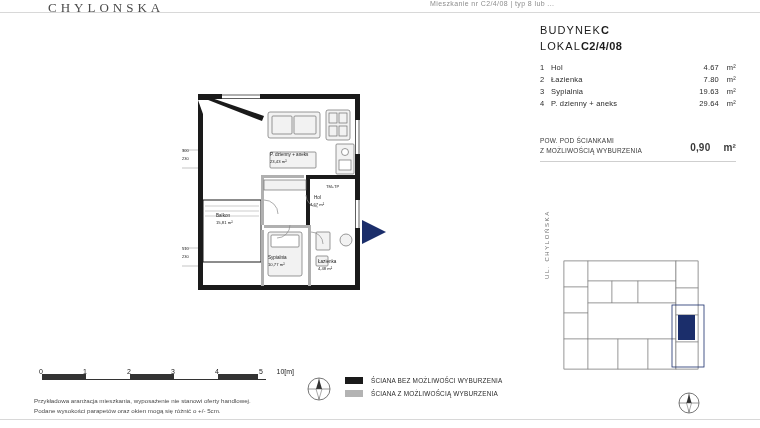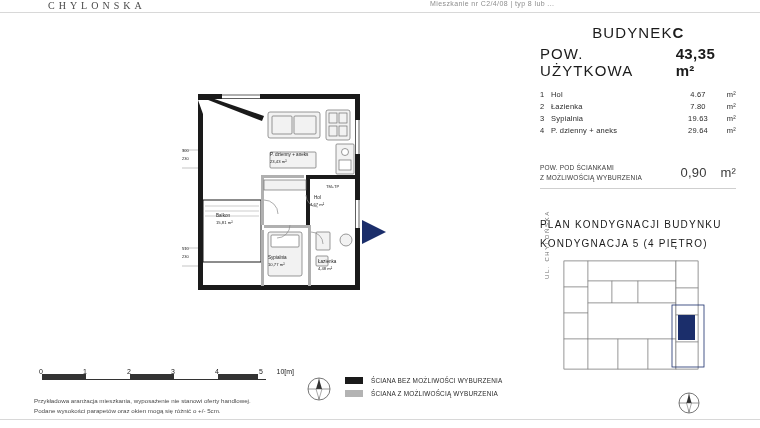--- a/index.html
+++ b/index.html
@@ -10,58 +10,58 @@
     font-family:"Liberation Sans", sans-serif;
     color:#1b1b1b;
     position:relative;
     overflow:hidden;
   }
   .page { position:absolute; inset:0; }
 
   
   .hdr-title {
     position:absolute; left:48px; top:0px;
-    font-size:10px; letter-spacing:4px; color:#4a4a4a;
+    font-size:13px; letter-spacing:4px; color:#4a4a4a;
     font-family:"Liberation Serif", serif;
   }
   .hdr-sub {
     position:absolute; left:430px; top:0px;
     font-size:7px; letter-spacing:.4px; color:#8d8d8d;
     white-space:nowrap;
   }
   .hdr-rule {
     position:absolute; left:0; top:12px; width:760px; height:1px;
     background:#d8d8d8;
   }
   .foot-rule {
     position:absolute; left:0; top:419px; width:760px; height:1px;
     background:#d8d8d8;
   }
 
   
   .panel { position:absolute; left:540px; top:22px; width:196px; }
-  .row { display:flex; justify-content:center; align-items:baseline;
-         font-size:15px; letter-spacing:1.1px; padding:2px 0; }
+  .row { display:flex; justify-content:flex-start; align-items:baseline;
+         font-size:11px; letter-spacing:1.1px; padding:2px 0; }
   .row .k { color:#1b1b1b; }
   .row .v { font-weight:bold; letter-spacing:.4px; }
   .hline { height:1px; background:#cfcfcf; margin:6px 0 6px 0; }
 
   .rooms { margin-top:7px; }
   .room { display:flex; font-size:7.5px; color:#2a2a2a; padding:1.6px 0;
           letter-spacing:.2px; }
   .room .n  { width:11px; color:#2a2a2a; }
   .room .nm { flex:1; }
-  .room .ar { width:42px; text-align:center; }
+  .room .ar { width:42px; text-align:right; }
   .room .un { width:17px; text-align:right; color:#2a2a2a; }
 
   .note { margin-top:26px; font-size:6.5px; line-height:1.5; color:#3a3a3a;
           letter-spacing:.2px; display:flex; justify-content:space-between;
           align-items:flex-end; }
   .note .txt { width:126px; }
-  .note .val { text-align:center; font-size:13px; }
+  .note .val { text-align:center; font-size:10px;font-weight:bold; }
   .note .val .u { margin-left:10px; }
 
   .plan-title { margin-top:26px; font-size:10px; letter-spacing:1.2px;
                 line-height:1.9; }
 
   
   .keyplan { position:absolute; left:548px; top:255px; width:160px; height:120px; }
   .kp-street { position:absolute; left:-4px; top:24px; font-size:6px;
                letter-spacing:1.6px; color:#6f6f6f;
                transform:rotate(-90deg); transform-origin:left top; }
@@ -223,22 +223,22 @@
     </svg>
   </div>
 
   <div class="panel">
 
     <div class="row">
       <span class="k">BUDYNEK</span>
       <span class="v">C</span>
     </div>
     <div class="row">
-      <span class="k">POW. UŻYTKOWA</span>
-      <span class="v">43,35 m²</span>
+      <span class="k">LOKAL</span>
+      <span class="v">C2/4/08</span>
     </div>
 
     <div class="rooms">
       <div class="room">
         <span class="n">1</span>
         <span class="nm">Hol</span>
         <span class="ar">4.67</span>
         <span class="un">m²</span>
       </div>
       <div class="room">
@@ -267,24 +267,20 @@
         <div>Z MOŻLIWOŚCIĄ WYBURZENIA</div>
       </div>
       <div class="val">
         <span>0,90</span>
         <span class="u">m²</span>
       </div>
     </div>
 
     <div class="hline"></div>
 
-    <div class="plan-title">
-      <div>PLAN KONDYGNACJI BUDYNKU</div>
-      <div>KONDYGNACJA 5 (4 PIĘTRO)</div>
-    </div>
   </div>
 
   <div class="keyplan">
     <div class="kp-street">UL. CHYLOŃSKA</div>
     <svg width="160" height="120" viewBox="0 0 160 120" xmlns="http://www.w3.org/2000/svg">
       <g stroke="#7d7d7d" stroke-width="0.6" fill="#ffffff">
         <rect x="16" y="6" width="112" height="108"></rect>
         <rect x="16" y="6" width="24" height="26"></rect>
         <rect x="16" y="32" width="24" height="26"></rect>
         <rect x="16" y="58" width="24" height="26"></rect>

